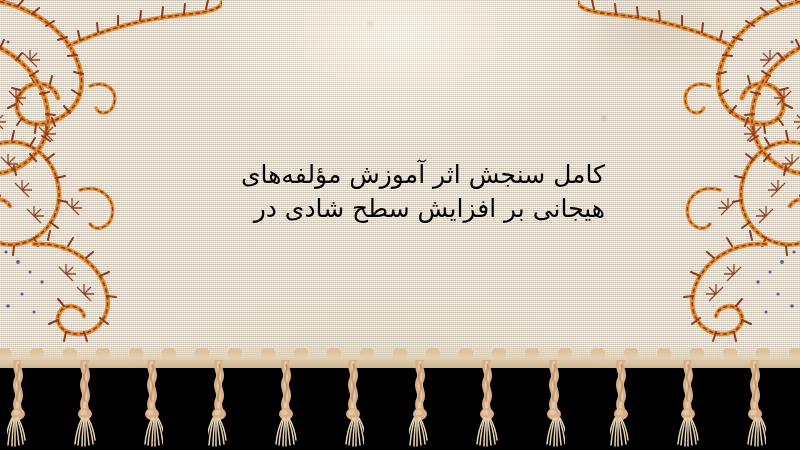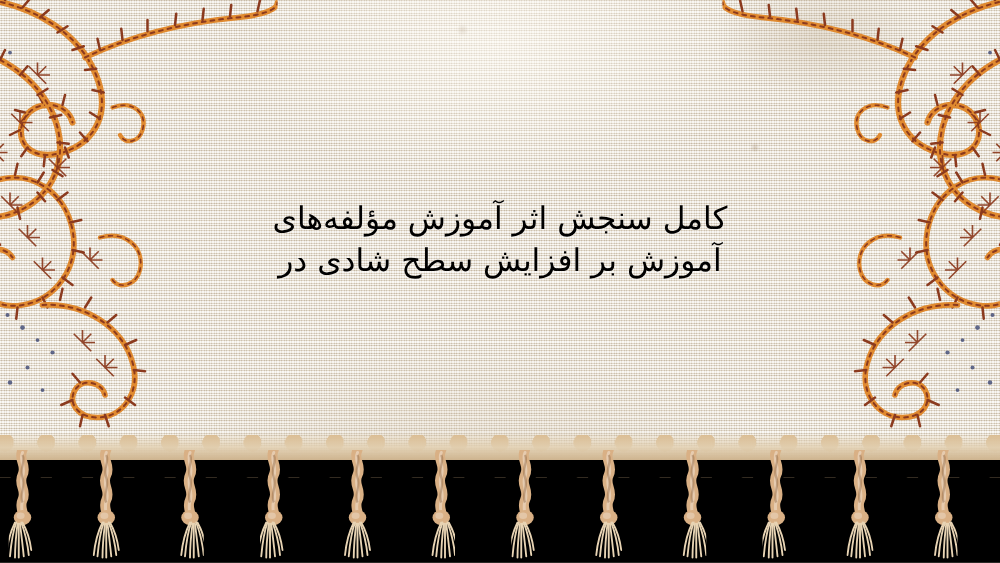--- a/index.html
+++ b/index.html
@@ -79,21 +79,21 @@
   .orn.left  { left: -28px; }
   .orn.right { right: -28px; transform: scaleX(-1); }
   .orn svg { display: block; width: 100%; height: 100%; }
 
   
   .title-block {
     position: absolute;
     left: 195px;
     top: 158px;
     width: 410px;
-    text-align: center;
+    text-align: right;
     direction: rtl;
     color: #000000;
     font-size: 25px;
     line-height: 34px;
     font-weight: 400;
     letter-spacing: 0px;
     text-shadow: 0 1px 0 rgba(255,255,255,.25);
   }
   .title-block .line { display: block; white-space: nowrap; }
 
@@ -332,21 +332,21 @@
         <circle cx="36" cy="48" r="1.5"></circle>
           <circle cx="50" cy="300" r="1.6"></circle>
         <circle cx="36" cy="312" r="1.8"></circle>
           <circle cx="62" cy="318" r="1.5"></circle>
       </g>
     </svg>
   </div>
 
   <div class="title-block">
     <span class="line">کامل سنجش اثر آموزش مؤلفه‌های</span>
-    <span class="line">آموزش بر افزایش سطح شادی در</span>
+    <span class="line">هیجانی بر افزایش سطح شادی در</span>
   </div>
 
   <div class="fringe">
       <div class="tassel" style="left: 7px;">
         <svg width="22" height="88" viewBox="0 0 22 88" xmlns="http://www.w3.org/2000/svg">
           <path d="M11,0 C7,8 15,12 11,20 C7,28 15,32 11,40 C8,46 13,50 11,56" stroke="#d9b085" stroke-width="8" fill="none" stroke-linecap="round"></path>
           <path d="M11,2 C8,9 14,13 11,21 C8,29 14,33 11,41 C9,47 12,51 11,57" stroke="rgba(255,255,255,.35)" stroke-width="2.4" fill="none" stroke-linecap="round"></path>
           <path d="M11,4 C14,10 8,14 11,22 C14,30 8,34 11,42" stroke="rgba(120,80,45,.35)" stroke-width="1.8" fill="none"></path>
           <ellipse cx="11" cy="54" rx="7" ry="6" fill="#d9b085"></ellipse>
           <ellipse cx="9.5" cy="52.5" rx="3.2" ry="2.6" fill="rgba(255,255,255,.28)"></ellipse>

